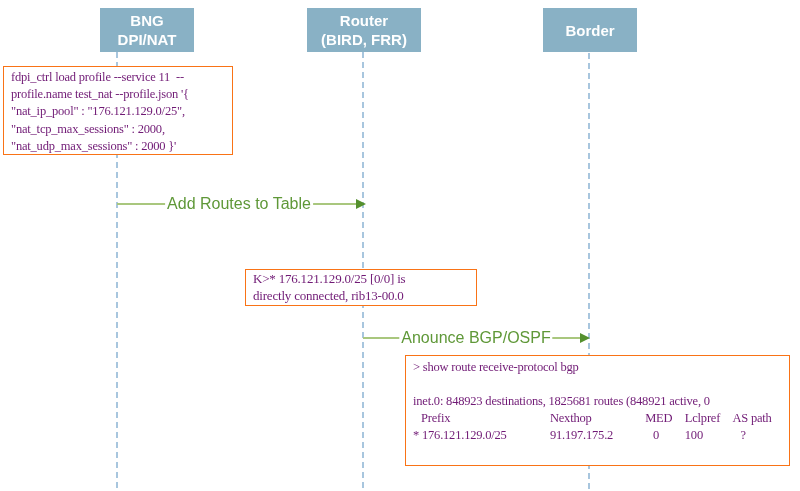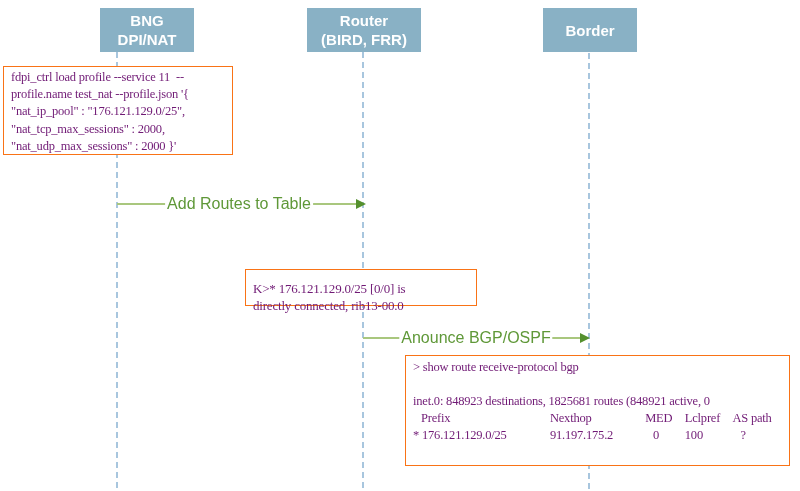--- a/index.html
+++ b/index.html
@@ -32,21 +32,21 @@
   
   .note{
     position:absolute;background:#fff;border:1px solid #f97316;
     color:#701a75;font-size:12.5px;letter-spacing:-0.2px;
     box-sizing:border-box;
     font-family:Liberation Serif, serif;
   }
   .note .ln{white-space:pre;line-height:17.2px;}
   .note1{left:3px;top:66px;width:230px;height:89px;padding:2px 7px;}
   .note2{left:124px;top:218px;width:215px;height:30px;display:flex;align-items:center;padding:0 9px;font-size:13px;}
-  .note3{left:245px;top:269px;width:232px;height:37px;padding:10px 7px;font-size:13px;}
+  .note3{left:245px;top:269px;width:232px;height:37px;padding:0 7px;font-size:13px;}
   .note3 .ln{line-height:17px;}
   .note4{left:405px;top:355px;width:385px;height:111px;padding:3px 7px;}
   .note4 .ln{line-height:17px;}
   .note4 .blank{height:17px;}
 
   
   .trow{display:flex;line-height:17px;white-space:pre;}
   .trow .c1{width:138px;}
   .trow.thead .c1{padding-left:8px;box-sizing:border-box;}
   .trow .c2{width:96px;}

